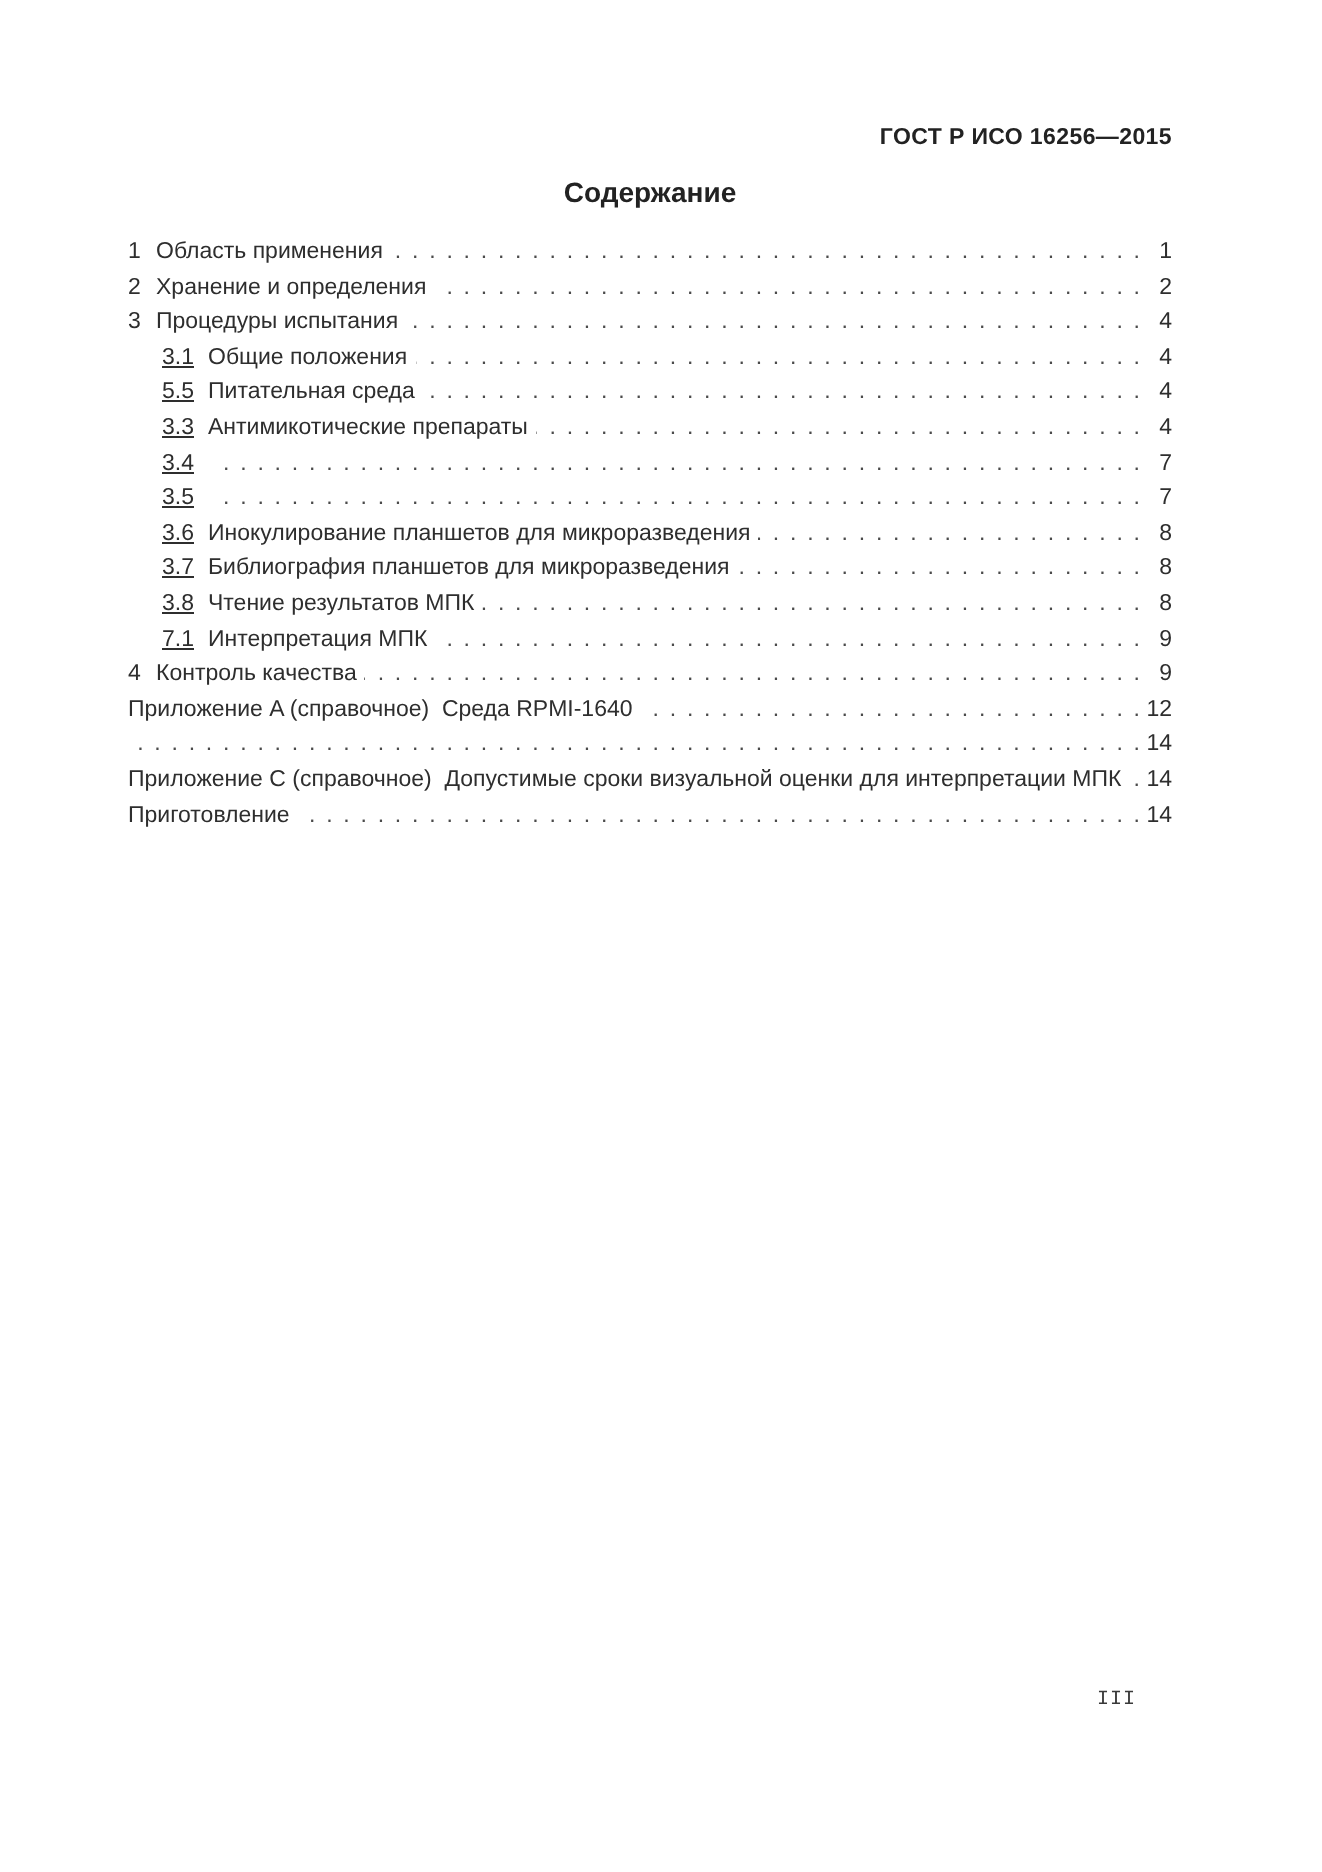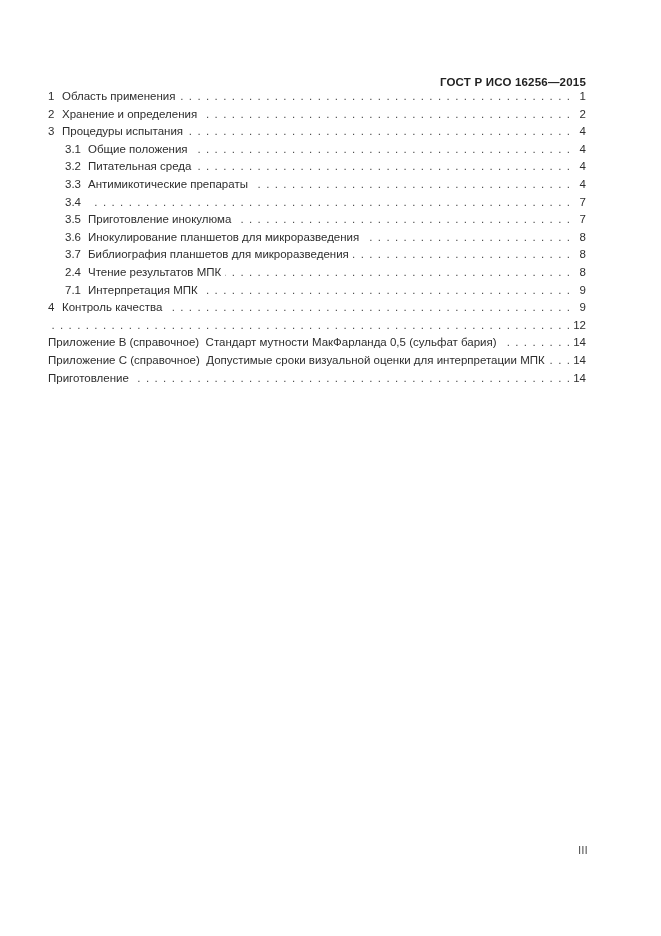--- a/index.html
+++ b/index.html
@@ -11,24 +11,23 @@
     position: relative;
     width: 661px;
     height: 936px;
     background: #ffffff;
     font-family: "Liberation Sans", sans-serif;
     color: #2e2e2e;
     overflow: hidden;
   }
   .content {
     position: absolute;
-    left: 48px;
+    left: 64px;
     right: 75px;
     top: 0;
-    margin-top: 13px;
   }
   .doc-header {
     margin-top: 63px;
     text-align: right;
     font-size: 11.5px;
     font-weight: bold;
     color: #222222;
     letter-spacing: 0.2px;
     white-space: pre;
   }
@@ -47,21 +46,21 @@
     line-height: 17.6px;
     font-size: 11.5px;
     white-space: nowrap;
   }
   .toc-num {
     white-space: pre;
     flex: 0 0 auto;
   }
   .lvl1 .toc-num { width: 14px; }
   .lvl2 { padding-left: 17px; }
-  .lvl2 .toc-num { width: 23px; }
+  .lvl2 .toc-num { width: 23px; text-decoration: underline; }
   .toc-label {
     white-space: pre;
     flex: 0 0 auto;
   }
   .toc-leader {
     flex: 1 1 auto;
     overflow: hidden;
     white-space: nowrap;
     direction: rtl;
     margin-left: 4px;
@@ -71,32 +70,34 @@
   }
   .toc-page {
     flex: 0 0 auto;
     min-width: 13px;
     text-align: right;
     white-space: pre;
   }
   .footer-page-number {
     position: absolute;
     top: 845px;
-    right: 73px;
+    right: 93px;
     font-size: 10px;
     letter-spacing: 0.5px;
     color: #3a3a3a;
+    font-family: Liberation Mono, monospace;
   }
 </style>
 </head>
 <body>
 
 <div class="page">
   <div class="content">
     <div class="doc-header">ГОСТ Р ИСО 16256—2015</div>
+    <div class="toc-title">Содержание</div>
     <div class="toc-list" id="toc-list">
         <div class="toc-row lvl1">
     <span class="toc-num">1</span>
     <span class="toc-label">Область применения</span>
     <span class="toc-leader">. . . . . . . . . . . . . . . . . . . . . . . . . . . . . . . . . . . . . . . . . . . . . . . . . . . . . . . . . . . . . . . . . . . . . . . . . . . . . . . . . . . . . . . . . .</span>
     <span class="toc-page">1</span>
   </div>
         <div class="toc-row lvl1">
     <span class="toc-num">2</span>
     <span class="toc-label">Хранение и определения</span>
@@ -109,80 +110,79 @@
     <span class="toc-leader">. . . . . . . . . . . . . . . . . . . . . . . . . . . . . . . . . . . . . . . . . . . . . . . . . . . . . . . . . . . . . . . . . . . . . . . . . . . . . . . . . . . . . . . . . .</span>
     <span class="toc-page">4</span>
   </div>
         <div class="toc-row lvl2">
     <span class="toc-num">3.1</span>
     <span class="toc-label">Общие положения</span>
     <span class="toc-leader">. . . . . . . . . . . . . . . . . . . . . . . . . . . . . . . . . . . . . . . . . . . . . . . . . . . . . . . . . . . . . . . . . . . . . . . . . . . . . . . . . . . . . . . . . .</span>
     <span class="toc-page">4</span>
   </div>
         <div class="toc-row lvl2">
-    <span class="toc-num">3.2</span>
+    <span class="toc-num">5.5</span>
     <span class="toc-label">Питательная среда</span>
     <span class="toc-leader">. . . . . . . . . . . . . . . . . . . . . . . . . . . . . . . . . . . . . . . . . . . . . . . . . . . . . . . . . . . . . . . . . . . . . . . . . . . . . . . . . . . . . . . . . .</span>
     <span class="toc-page">4</span>
   </div>
         <div class="toc-row lvl2">
     <span class="toc-num">3.3</span>
     <span class="toc-label">Антимикотические препараты</span>
     <span class="toc-leader">. . . . . . . . . . . . . . . . . . . . . . . . . . . . . . . . . . . . . . . . . . . . . . . . . . . . . . . . . . . . . . . . . . . . . . . . . . . . . . . . . . . . . . . . . .</span>
     <span class="toc-page">4</span>
   </div>
         <div class="toc-row lvl2">
     <span class="toc-num">3.4</span>
     <span class="toc-leader">. . . . . . . . . . . . . . . . . . . . . . . . . . . . . . . . . . . . . . . . . . . . . . . . . . . . . . . . . . . . . . . . . . . . . . . . . . . . . . . . . . . . . . . . . .</span>
     <span class="toc-page">7</span>
   </div>
         <div class="toc-row lvl2">
     <span class="toc-num">3.5</span>
-    <span class="toc-label">Приготовление инокулюма</span>
     <span class="toc-leader">. . . . . . . . . . . . . . . . . . . . . . . . . . . . . . . . . . . . . . . . . . . . . . . . . . . . . . . . . . . . . . . . . . . . . . . . . . . . . . . . . . . . . . . . . .</span>
     <span class="toc-page">7</span>
   </div>
         <div class="toc-row lvl2">
     <span class="toc-num">3.6</span>
     <span class="toc-label">Инокулирование планшетов для микроразведения</span>
     <span class="toc-leader">. . . . . . . . . . . . . . . . . . . . . . . . . . . . . . . . . . . . . . . . . . . . . . . . . . . . . . . . . . . . . . . . . . . . . . . . . . . . . . . . . . . . . . . . . .</span>
     <span class="toc-page">8</span>
   </div>
         <div class="toc-row lvl2">
     <span class="toc-num">3.7</span>
     <span class="toc-label">Библиография планшетов для микроразведения</span>
     <span class="toc-leader">. . . . . . . . . . . . . . . . . . . . . . . . . . . . . . . . . . . . . . . . . . . . . . . . . . . . . . . . . . . . . . . . . . . . . . . . . . . . . . . . . . . . . . . . . .</span>
     <span class="toc-page">8</span>
   </div>
         <div class="toc-row lvl2">
-    <span class="toc-num">2.4</span>
+    <span class="toc-num">3.8</span>
     <span class="toc-label">Чтение результатов МПК</span>
     <span class="toc-leader">. . . . . . . . . . . . . . . . . . . . . . . . . . . . . . . . . . . . . . . . . . . . . . . . . . . . . . . . . . . . . . . . . . . . . . . . . . . . . . . . . . . . . . . . . .</span>
     <span class="toc-page">8</span>
   </div>
         <div class="toc-row lvl2">
     <span class="toc-num">7.1</span>
     <span class="toc-label">Интерпретация МПК</span>
     <span class="toc-leader">. . . . . . . . . . . . . . . . . . . . . . . . . . . . . . . . . . . . . . . . . . . . . . . . . . . . . . . . . . . . . . . . . . . . . . . . . . . . . . . . . . . . . . . . . .</span>
     <span class="toc-page">9</span>
   </div>
         <div class="toc-row lvl1">
     <span class="toc-num">4</span>
     <span class="toc-label">Контроль качества</span>
     <span class="toc-leader">. . . . . . . . . . . . . . . . . . . . . . . . . . . . . . . . . . . . . . . . . . . . . . . . . . . . . . . . . . . . . . . . . . . . . . . . . . . . . . . . . . . . . . . . . .</span>
     <span class="toc-page">9</span>
   </div>
         <div class="toc-row lvl0">
 
+    <span class="toc-label">Приложение A (справочное)  Среда RPMI-1640</span>
     <span class="toc-leader">. . . . . . . . . . . . . . . . . . . . . . . . . . . . . . . . . . . . . . . . . . . . . . . . . . . . . . . . . . . . . . . . . . . . . . . . . . . . . . . . . . . . . . . . . .</span>
     <span class="toc-page">12</span>
   </div>
         <div class="toc-row lvl0">
 
-    <span class="toc-label">Приложение B (справочное)  Стандарт мутности МакФарланда 0,5 (сульфат бария)</span>
     <span class="toc-leader">. . . . . . . . . . . . . . . . . . . . . . . . . . . . . . . . . . . . . . . . . . . . . . . . . . . . . . . . . . . . . . . . . . . . . . . . . . . . . . . . . . . . . . . . . .</span>
     <span class="toc-page">14</span>
   </div>
         <div class="toc-row lvl0">
 
     <span class="toc-label">Приложение C (справочное)  Допустимые сроки визуальной оценки для интерпретации МПК</span>
     <span class="toc-leader">. . . . . . . . . . . . . . . . . . . . . . . . . . . . . . . . . . . . . . . . . . . . . . . . . . . . . . . . . . . . . . . . . . . . . . . . . . . . . . . . . . . . . . . . . .</span>
     <span class="toc-page">14</span>
   </div>
         <div class="toc-row lvl0">

